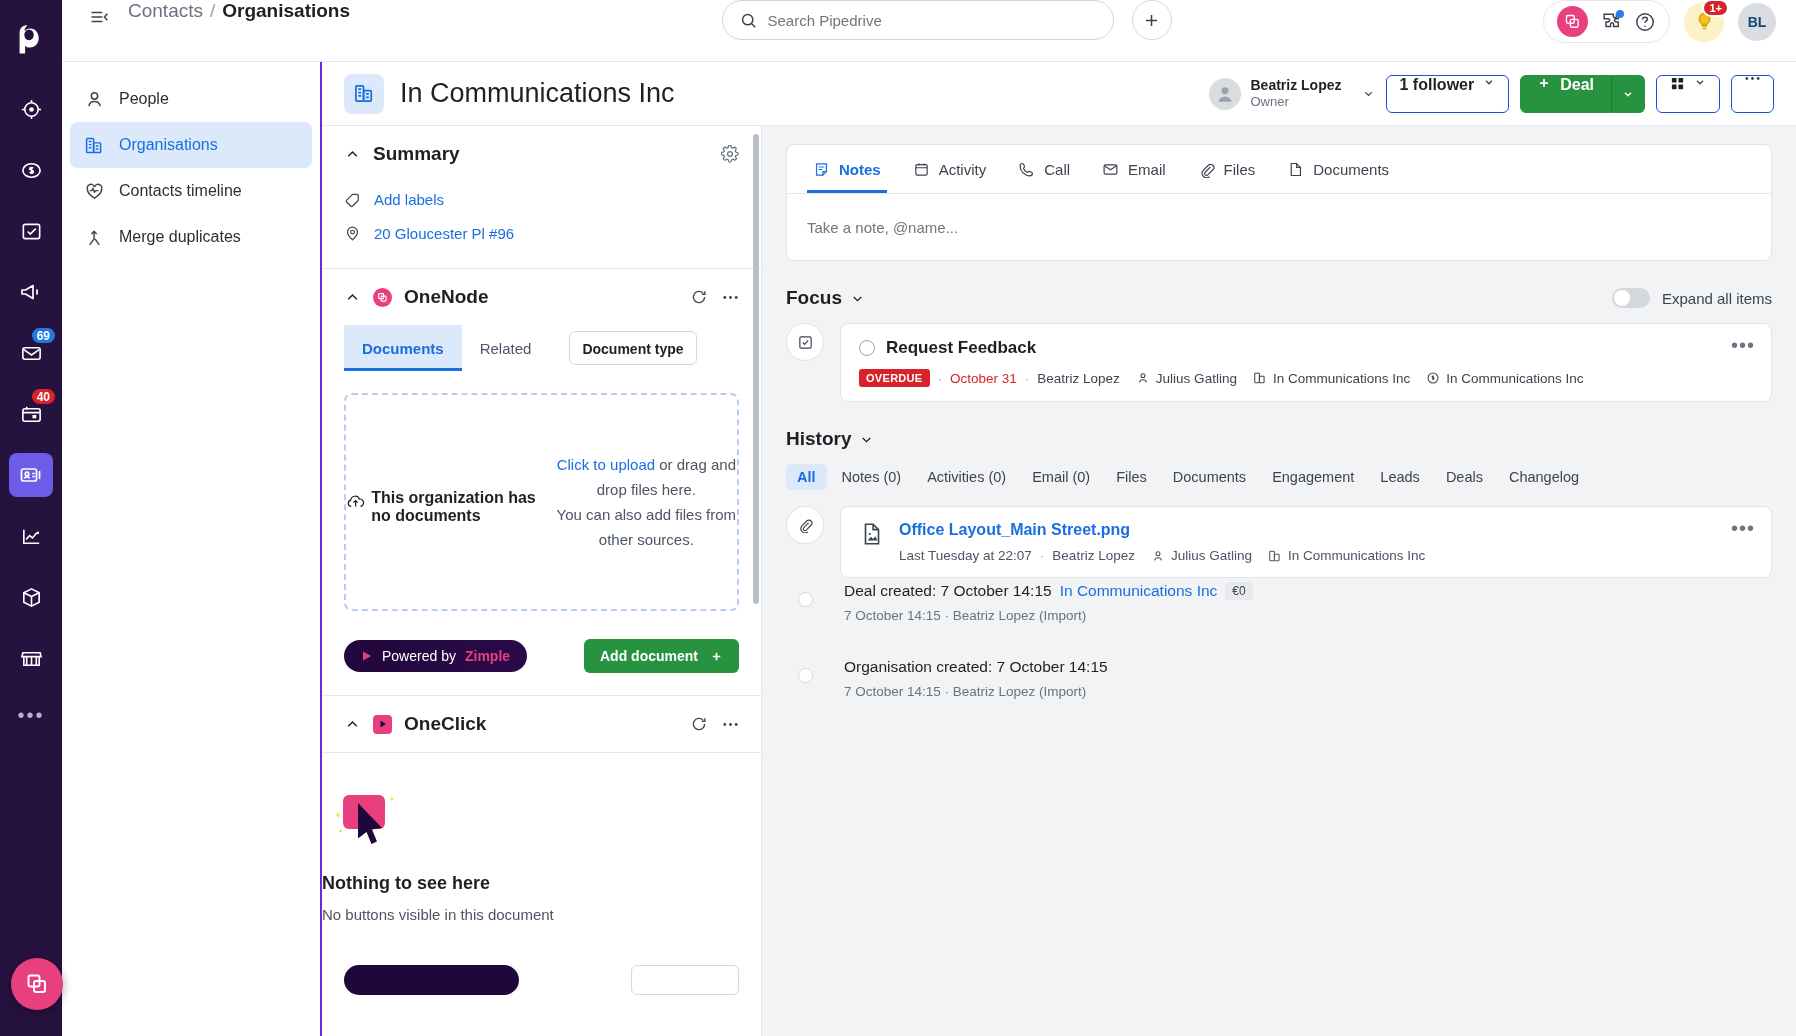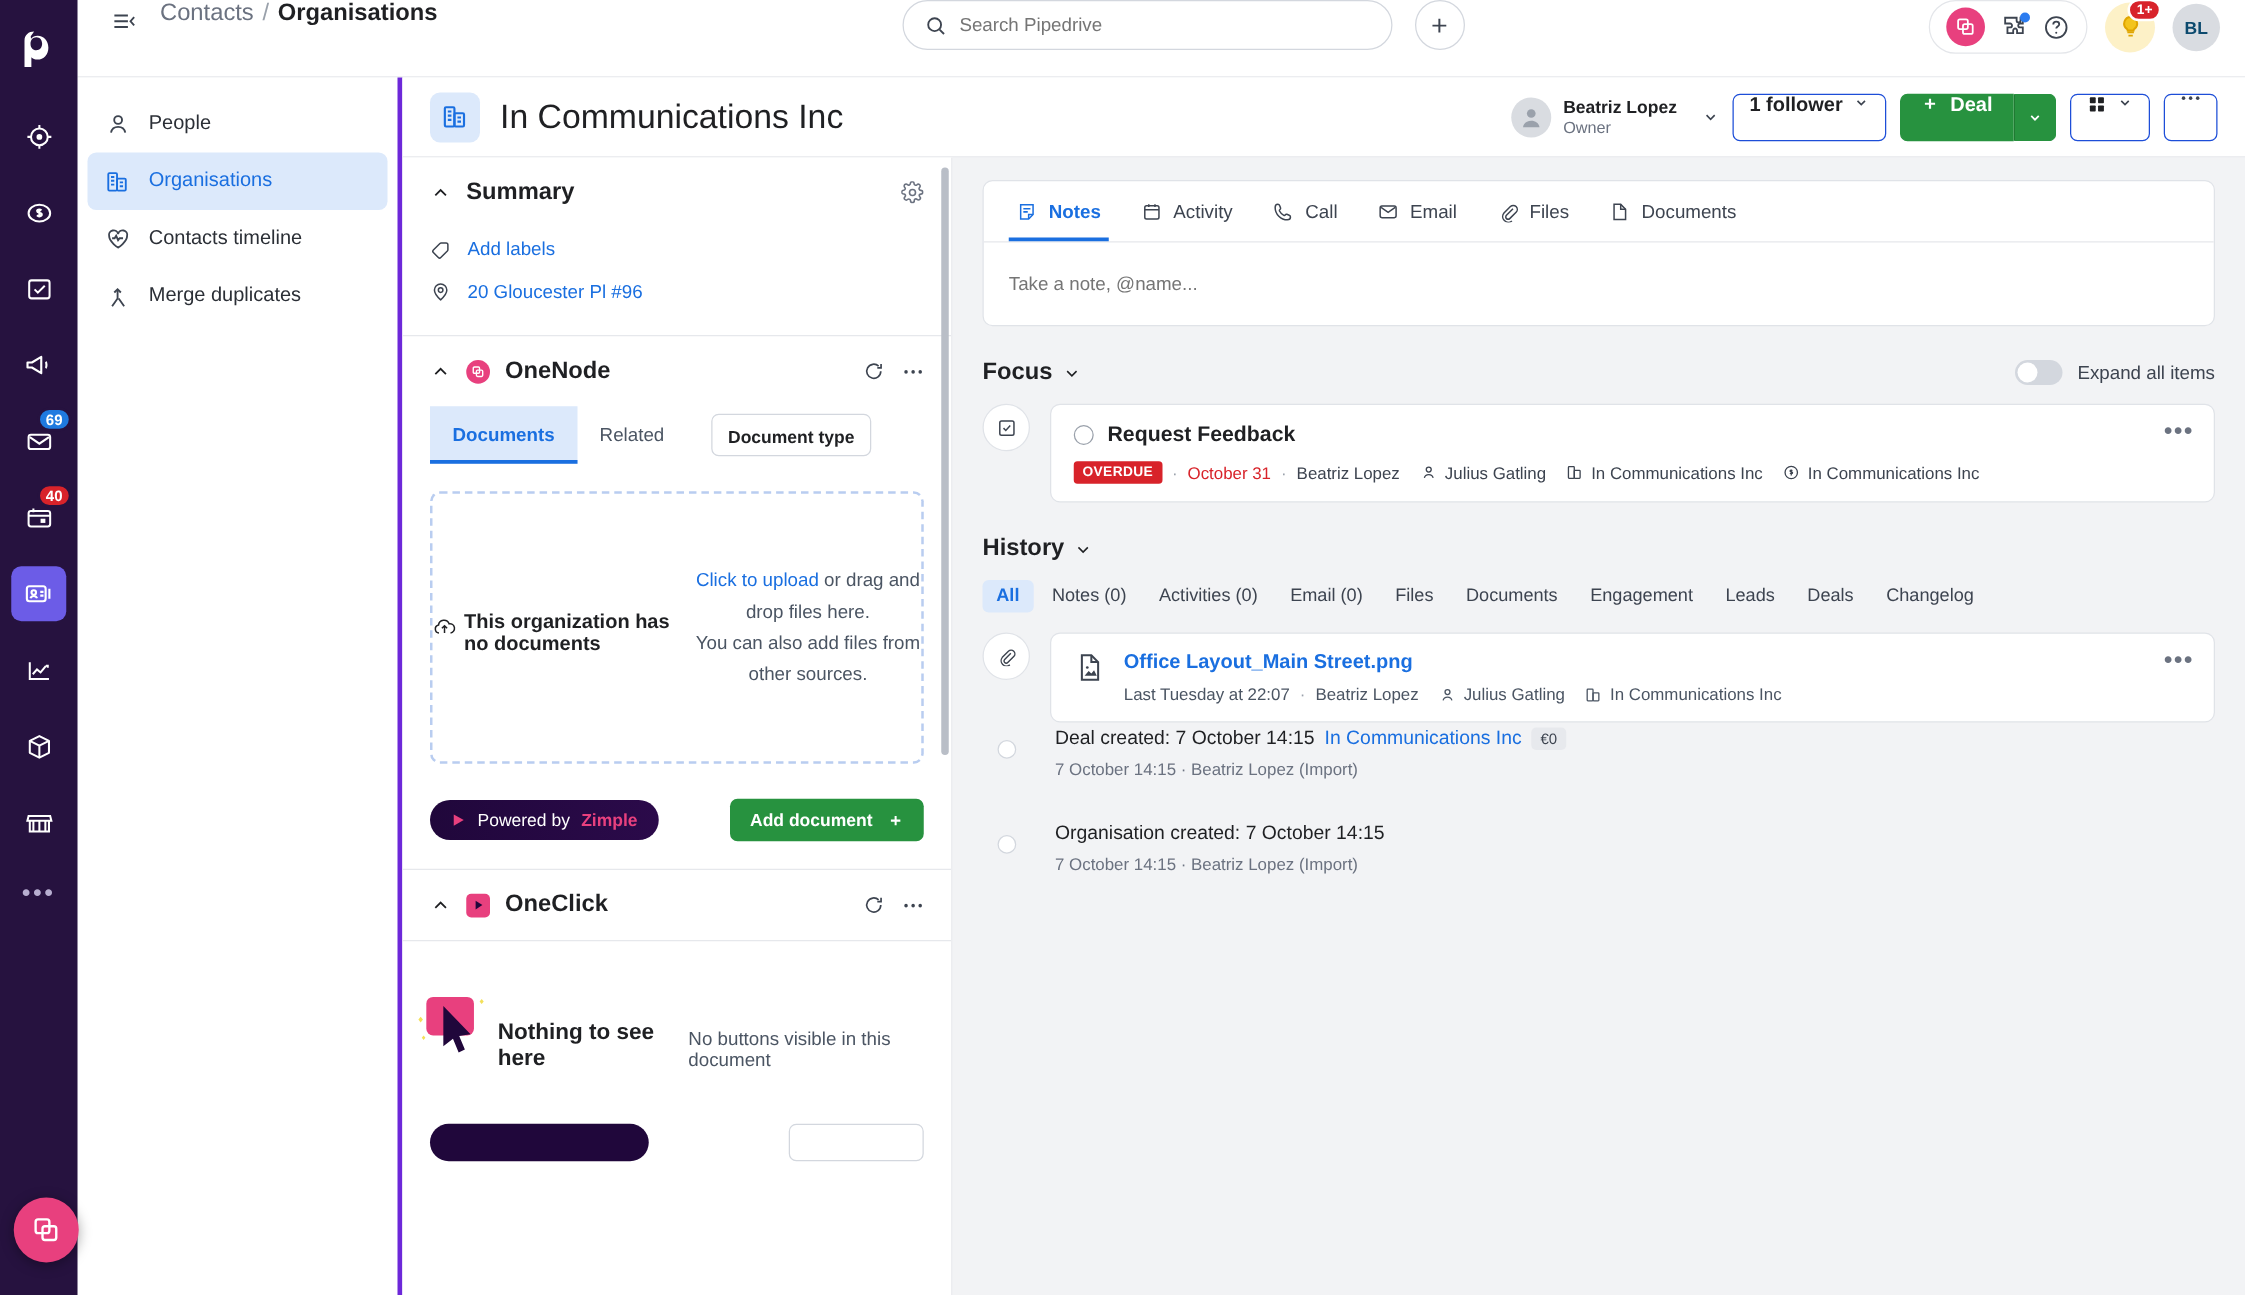--- a/index.html
+++ b/index.html
@@ -94,21 +94,21 @@
   .avatar-top {
     width: 38px; height: 38px; border-radius: 50%; background: #d9dce1; color: #0c4a6e;
     display: flex; align-items: center; justify-content: center; font-size: 14px; font-weight: 700; cursor: pointer;
   }
 
   
   .body { flex: 1; display: flex; min-height: 0; }
 
   
   .subnav {
-    width: 260px; flex: 0 0 260px; background: #fff; border-right: 4px solid #6d28d9;
+    width: 260px; flex: 0 0 260px; background: #fff; border-right: 2px solid #6d28d9;
     padding-top: 14px;
   }
   .subnav-item {
     height: 46px; margin: 0 8px; border-radius: 7px; display: flex; align-items: center;
     gap: 14px; padding: 0 14px; font-size: 16px; color: #2b2f36; cursor: pointer;
   }
   .subnav-item.active { background: #dce9fb; color: #1a6fe0; font-weight: 400; }
   .subnav-item.active .subnav-label { color: #1a6fe0; }
 
   
@@ -194,21 +194,21 @@
     display: flex; align-items: center; gap: 9px; padding: 0 17px; font-size: 14px; color: #fff;
     cursor: pointer;
   }
   .zimple-name { color: #e8407e; font-weight: 700; }
   .add-doc-btn {
     height: 34px; background: #27923f; color: #fff; border-radius: 6px; border: none;
     display: flex; align-items: center; gap: 12px; padding: 0 16px; font-size: 14px;
     font-weight: 700; cursor: pointer; font-family: "Liberation Sans", sans-serif;
   }
   .oneclick-body {
-    display: flex; flex-direction: row; align-items: flex-end; padding: 34px 0 26px 0;
+    display: flex; flex-direction: column; align-items: flex-start; padding: 34px 0 26px 0;
   }
   .oc-title { font-size: 18px; font-weight: 700; margin-top: 16px; }
   .oc-sub { font-size: 15px; color: #4b5563; margin-top: 12px; }
   .oc-bottom { display:flex; align-items:center; justify-content:space-between; padding: 16px 22px 0 22px; }
   .oc-dark { height: 30px; width: 175px; border-radius: 15px; background:#20073b; }
   .oc-light { height: 30px; width: 108px; border-radius: 6px; border: 1px solid #d3d7de; background:#fff; }
 
   
   .right-pane { flex: 1; min-width: 0; padding: 18px 24px 0 24px; overflow: hidden; }
   .note-card { background: #fff; border: 1px solid #e0e3e8; border-radius: 8px; }

